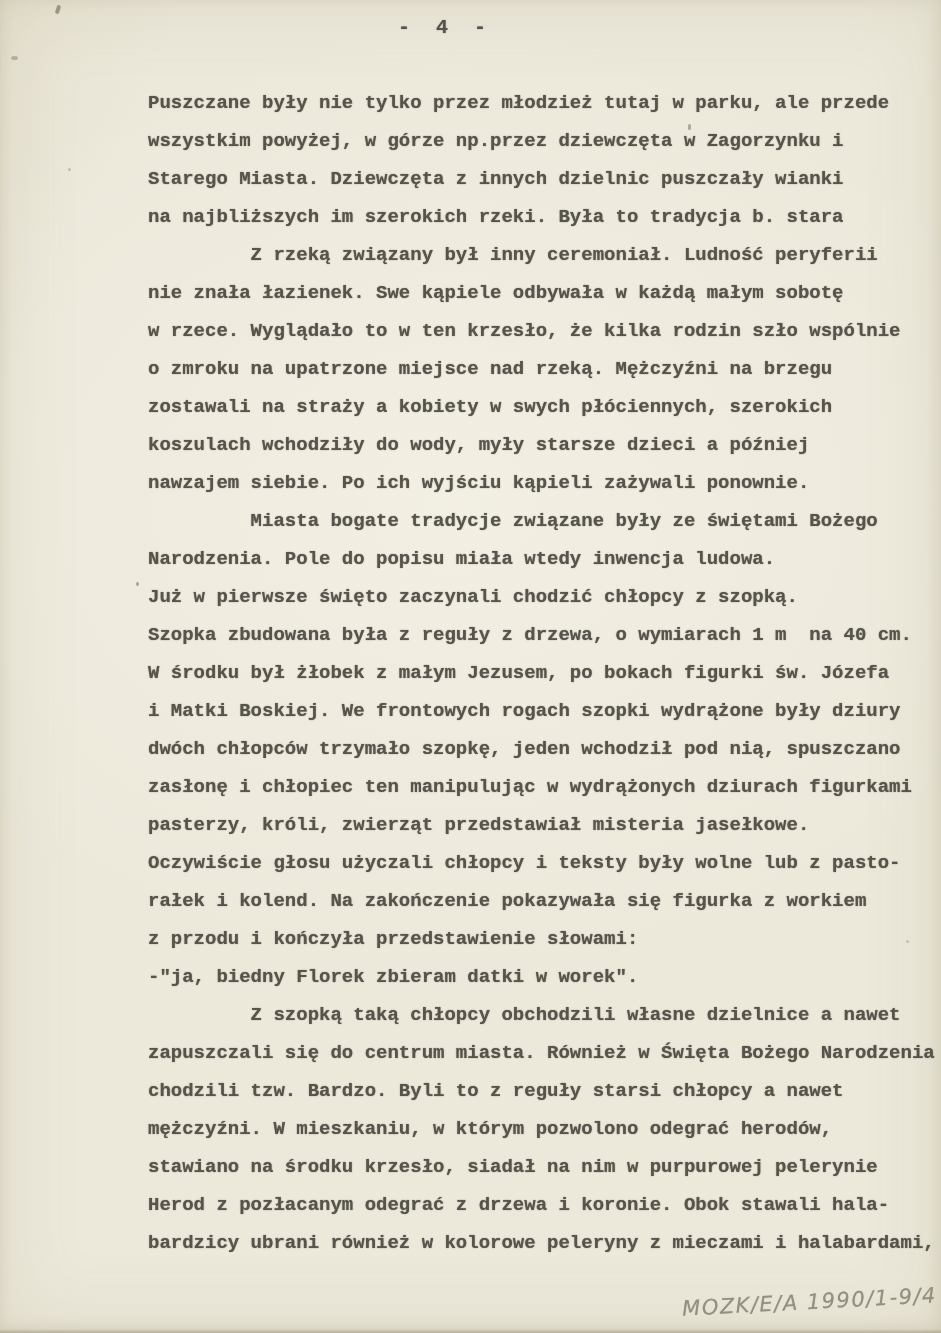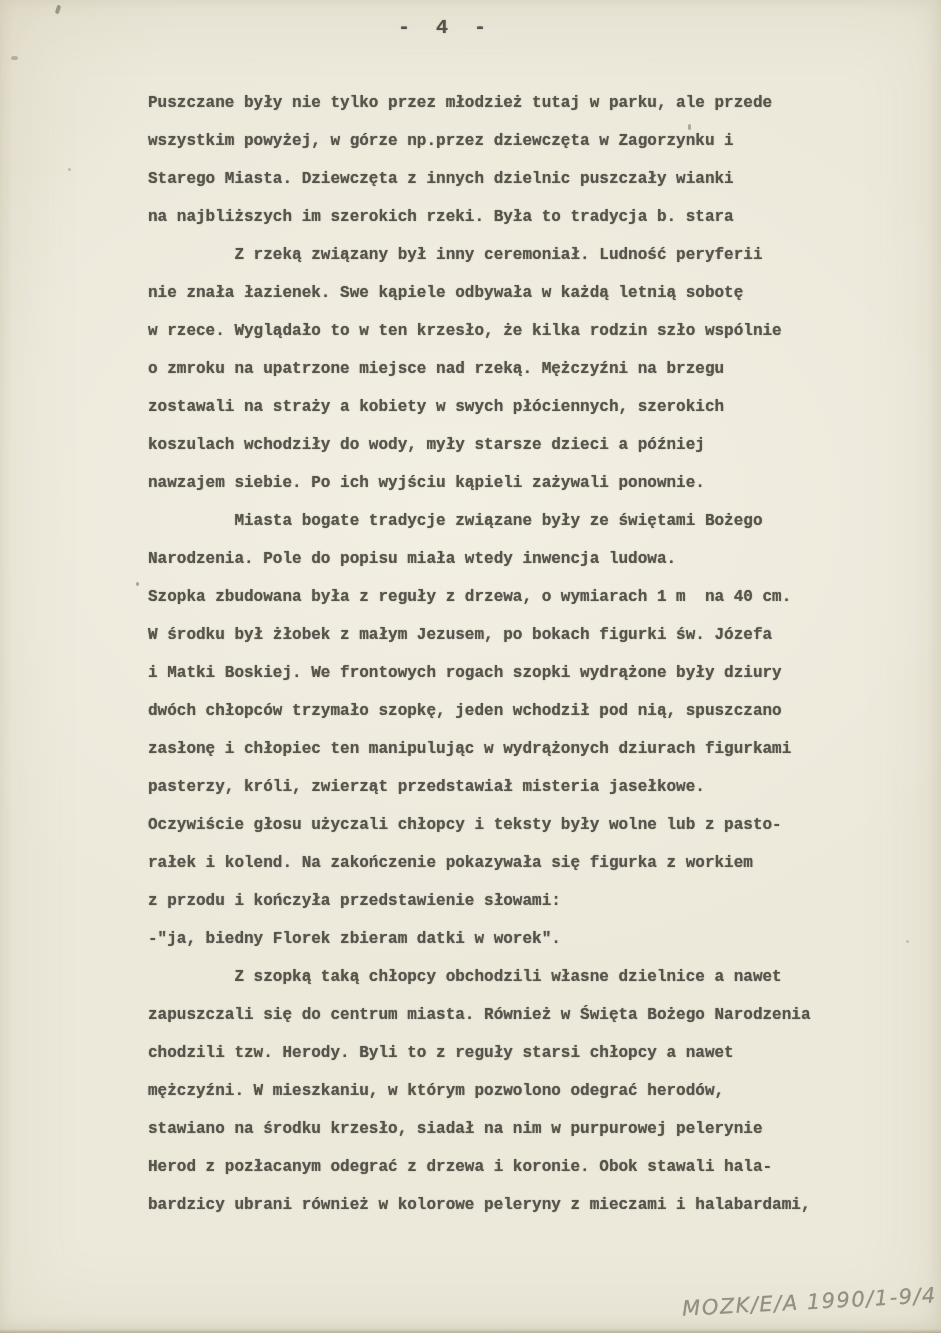--- a/index.html
+++ b/index.html
@@ -27,21 +27,21 @@
     text-shadow:0 0 1.2px rgba(72,70,60,0.8);
     filter:blur(0.38px);
     opacity:0.9;
   }
   .page-number{
     position:absolute;left:398px;top:16px;
     font-size:20px;letter-spacing:7px;white-space:pre;
   }
   .text-block{
     position:absolute;left:148px;top:84px;width:793px;
-    font-size:16px;line-height:38px;
+    font-size:19px;line-height:38px;
   }
   .text-line{white-space:pre;height:38px;}
   .archive-note{
     position:absolute;left:682px;top:1290px;
     font-family:"DejaVu Sans",sans-serif;
     font-style:italic;
     font-size:21px;
     letter-spacing:1.5px;
     color:#93907f;
     transform:rotate(-3deg);
@@ -66,41 +66,42 @@
 <div class="paper">
 
   <div class="page-number ink">- 4 -</div>
 
   <div class="text-block ink" id="text-block">
       <div class="text-line">Puszczane były nie tylko przez młodzież tutaj w parku, ale przede</div>
       <div class="text-line">wszystkim powyżej, w górze np.przez dziewczęta w Zagorzynku i</div>
       <div class="text-line">Starego Miasta. Dziewczęta z innych dzielnic puszczały wianki</div>
       <div class="text-line">na najbliższych im szerokich rzeki. Była to tradycja b. stara</div>
       <div class="text-line">         Z rzeką związany był inny ceremoniał. Ludność peryferii</div>
-      <div class="text-line">nie znała łazienek. Swe kąpiele odbywała w każdą letnią sobotę</div>
+      <div class="text-line">nie znała łazienek. Swe kąpiele odbywała w każdą małym sobotę</div>
       <div class="text-line">w rzece. Wyglądało to w ten krzesło, że kilka rodzin szło wspólnie</div>
       <div class="text-line">o zmroku na upatrzone miejsce nad rzeką. Mężczyźni na brzegu</div>
       <div class="text-line">zostawali na straży a kobiety w swych płóciennych, szerokich</div>
       <div class="text-line">koszulach wchodziły do wody, myły starsze dzieci a później</div>
       <div class="text-line">nawzajem siebie. Po ich wyjściu kąpieli zażywali ponownie.</div>
       <div class="text-line">         Miasta bogate tradycje związane były ze świętami Bożego</div>
       <div class="text-line">Narodzenia. Pole do popisu miała wtedy inwencja ludowa.</div>
+      <div class="text-line">Już w pierwsze święto zaczynali chodzić chłopcy z szopką.</div>
       <div class="text-line">Szopka zbudowana była z reguły z drzewa, o wymiarach 1 m  na 40 cm.</div>
       <div class="text-line">W środku był żłobek z małym Jezusem, po bokach figurki św. Józefa</div>
       <div class="text-line">i Matki Boskiej. We frontowych rogach szopki wydrążone były dziury</div>
       <div class="text-line">dwóch chłopców trzymało szopkę, jeden wchodził pod nią, spuszczano</div>
       <div class="text-line">zasłonę i chłopiec ten manipulując w wydrążonych dziurach figurkami</div>
       <div class="text-line">pasterzy, króli, zwierząt przedstawiał misteria jasełkowe.</div>
       <div class="text-line">Oczywiście głosu użyczali chłopcy i teksty były wolne lub z pasto-</div>
       <div class="text-line">rałek i kolend. Na zakończenie pokazywała się figurka z workiem</div>
       <div class="text-line">z przodu i kończyła przedstawienie słowami:</div>
       <div class="text-line">-"ja, biedny Florek zbieram datki w worek".</div>
       <div class="text-line">         Z szopką taką chłopcy obchodzili własne dzielnice a nawet</div>
       <div class="text-line">zapuszczali się do centrum miasta. Również w Święta Bożego Narodzenia</div>
-      <div class="text-line">chodzili tzw. Herody. Byli to z reguły starsi chłopcy a nawet</div>
+      <div class="text-line">chodzili tzw. Bardzo. Byli to z reguły starsi chłopcy a nawet</div>
       <div class="text-line">mężczyźni. W mieszkaniu, w którym pozwolono odegrać herodów,</div>
       <div class="text-line">stawiano na środku krzesło, siadał na nim w purpurowej pelerynie</div>
       <div class="text-line">Herod z pozłacanym odegrać z drzewa i koronie. Obok stawali hala-</div>
       <div class="text-line">bardzicy ubrani również w kolorowe peleryny z mieczami i halabardami,</div>
     </div>
 
   <div class="archive-note">MOZK/E/A 1990/1-9/4</div>
 
   <span class="speck s1"></span>
   <span class="speck s2"></span>

